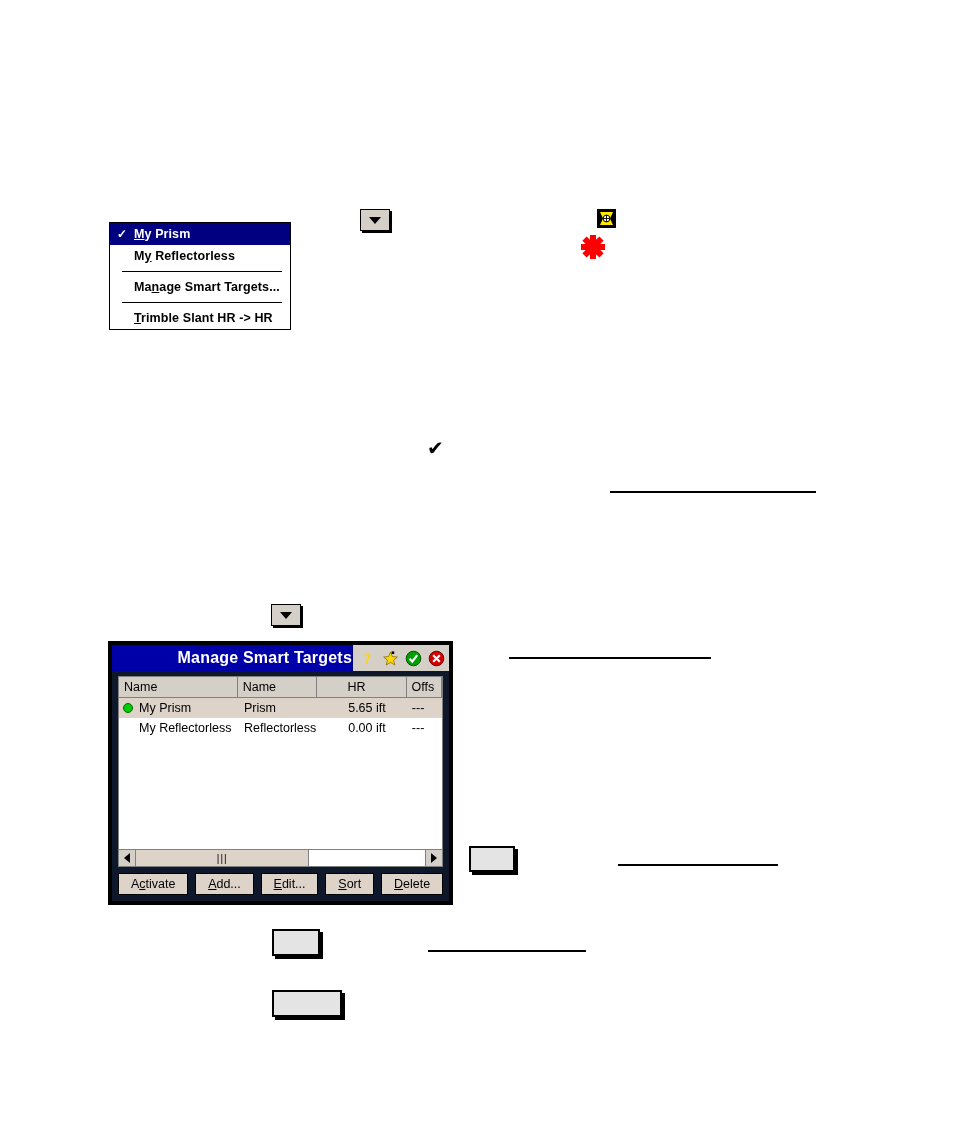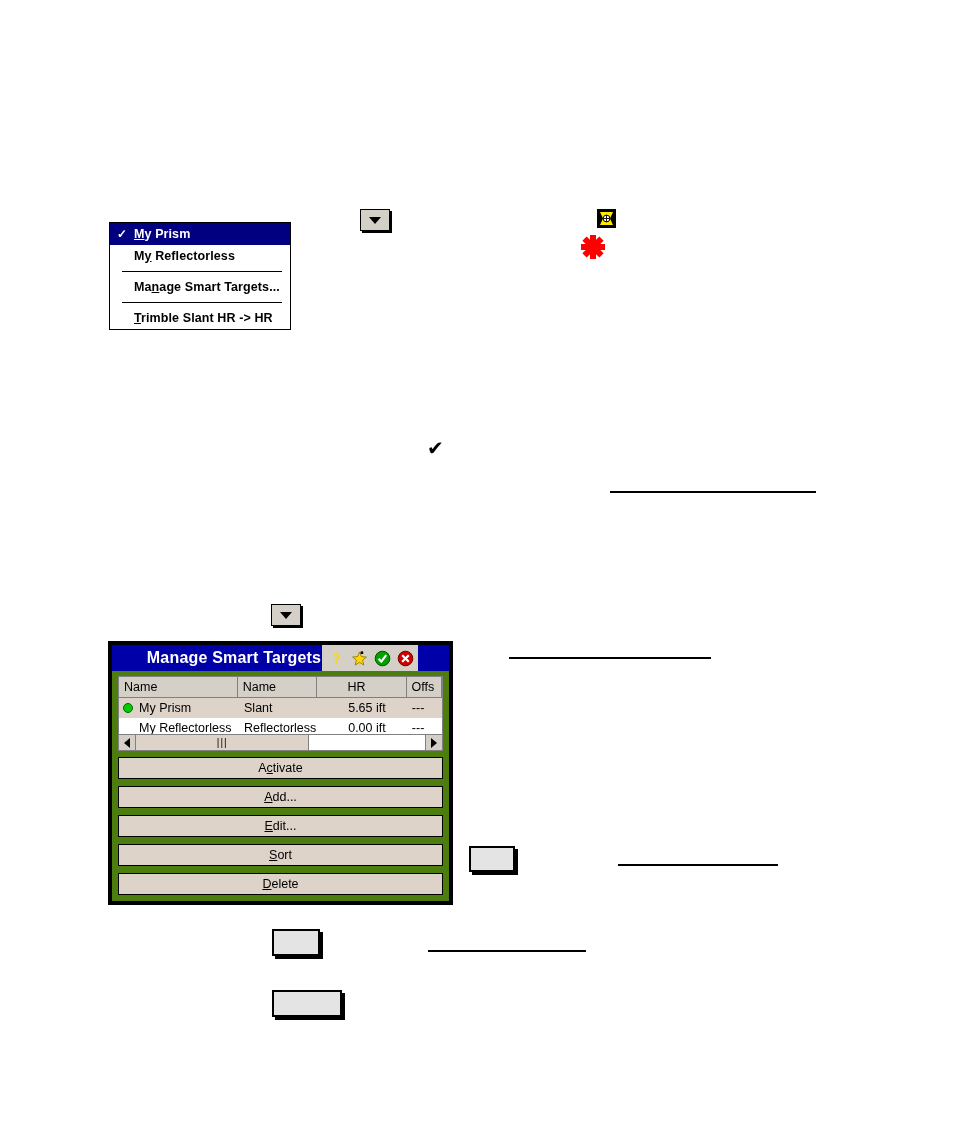--- a/index.html
+++ b/index.html
@@ -128,21 +128,21 @@
     height: 264px;
     background: #ffffff;
     border: 4px solid #000000;
     box-sizing: border-box;
   }
   #dialog-titlebar {
     height: 26px;
     background: #0000a8;
     display: flex;
     align-items: center;
-    justify-content: center;
+    justify-content: flex-end;
     padding: 0 0 0 4px;
     box-sizing: border-box;
   }
   #dialog-title-text {
     color: #ffffff;
     font-size: 16px;
     font-weight: bold;
     letter-spacing: 0.2px;
     white-space: nowrap;
     font-family: "Liberation Sans", sans-serif;
@@ -156,21 +156,21 @@
     background: #d4d0c8;
     border-left: 1px solid #000080;
     box-sizing: border-box;
   }
   .tb-icon { width: 17px; height: 17px; display: block; }
 
   #dialog-body {
     padding: 5px 6px 6px 6px;
     box-sizing: border-box;
     height: calc(100% - 26px);
-    background: #4d7c0f;
+    background: #0f172a;
     display: flex;
     flex-direction: column;
   }
 
   
   #targets-table {
     border: 1px solid #808080;
     border-bottom: none;
     box-sizing: border-box;
     background: #ffffff;
@@ -272,21 +272,20 @@
     color: #000000;
     letter-spacing: 1px;
   }
   #sb-space { flex: 1 1 auto; background: #ffffff; }
 
   
   #dialog-buttons {
     display: flex;
     gap: 7px;
     justify-content: space-between;
-    flex-direction: column;
   }
   .dlg-btn {
     background: #ded3c8;
     border: 1px solid #000000;
     box-sizing: border-box;
     height: 22px;
     line-height: 20px;
     font-size: 12.5px;
     color: #000000;
     text-align: center;
@@ -385,21 +384,21 @@
     <div id="targets-table">
       <div id="table-header">
           <div class="th col-name">Name</div>
           <div class="th col-type">Name</div>
           <div class="th col-hr">HR</div>
           <div class="th col-offs">Offs</div>
         </div>
       <div id="table-rows">
           <div class="trow selected">
             <div class="td col-name"><span class="active-dot"></span>My Prism</div>
-            <div class="td col-type">Slant</div>
+            <div class="td col-type">Prism</div>
             <div class="td col-hr">5.65 ift</div>
             <div class="td col-offs">---</div>
           </div>
           <div class="trow">
             <div class="td col-name">My Reflectorless</div>
             <div class="td col-type">Reflectorless</div>
             <div class="td col-hr">0.00 ift</div>
             <div class="td col-offs">---</div>
           </div>
         </div>

